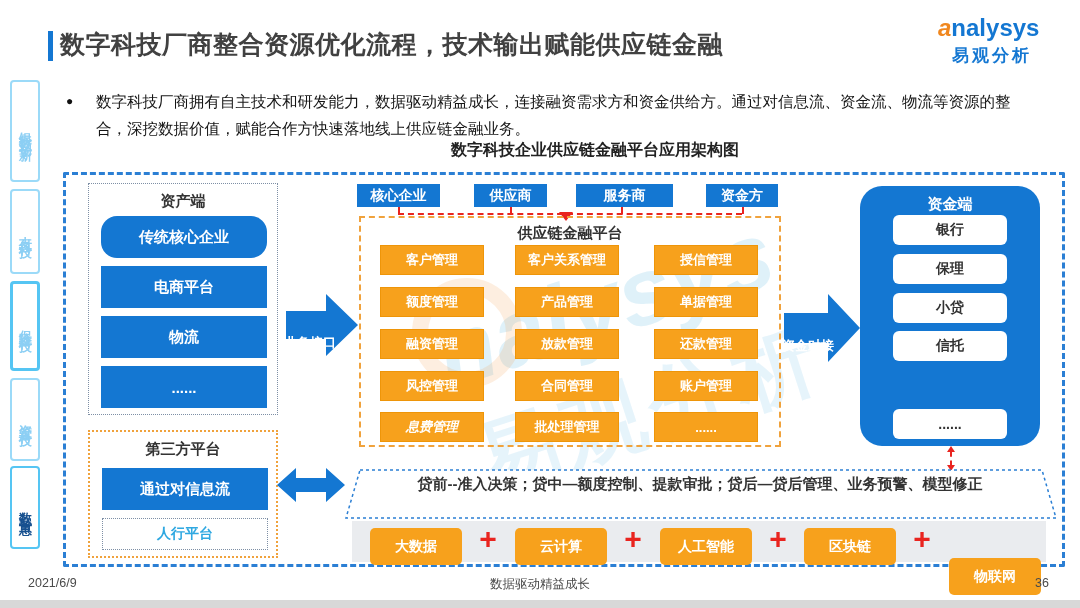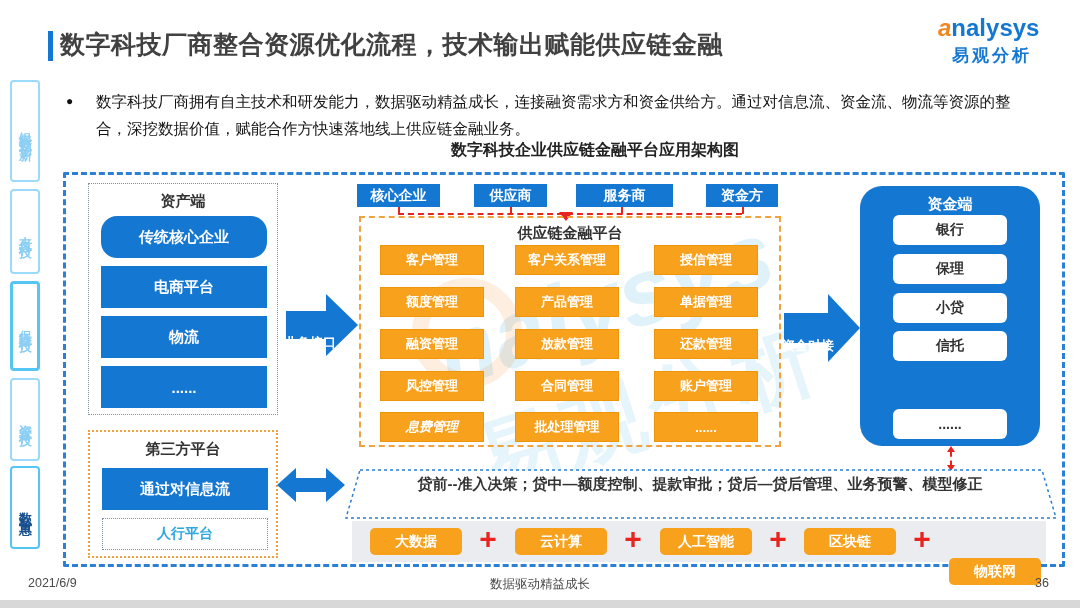--- a/index.html
+++ b/index.html
@@ -67,21 +67,21 @@
   
   .rv-line { left:950px; top:451px; width:0; height:15px; border-left:2px dashed #E9241F; }
   .rv-up { left:947px; top:446px; width:0; height:0; border-left:4px solid transparent; border-right:4px solid transparent; border-bottom:6px solid #E9241F; }
   .rv-down { left:947px; top:465px; width:0; height:0; border-left:4px solid transparent; border-right:4px solid transparent; border-top:6px solid #E9241F; }
 
   
   .loan-text { left:400px; top:473px; width:600px; text-align:center; font-size:15px; font-weight:bold; color:#333; line-height:21px; }
 
   
   .tech-bar { left:352px; top:521px; width:694px; height:41px; background:#EAECEF; }
-  .tech-box { top:7px; width:92px; height:27px; background:#F7A11C; border-radius:5px; color:#fff; font-weight:bold; font-size:14px; position:absolute; display:flex; align-items:center; justify-content:center; }
+  .tech-box { top:7px; width:92px; height:37px; background:#F7A11C; border-radius:5px; color:#fff; font-weight:bold; font-size:14px; position:absolute; display:flex; align-items:center; justify-content:center; }
   .plus-sign { top:1px; width:30px; text-align:center; font-size:30px; font-weight:900; color:#E9241F; position:absolute; }
 
   
   .footer-text { top:576px; font-size:12.5px; color:#4A4A4A; }
   .bottom-strip { left:0; top:600px; width:1080px; height:8px; background:#D8D8D8; }
 </style>
 </head>
 <body>
 
 <div class="page">

